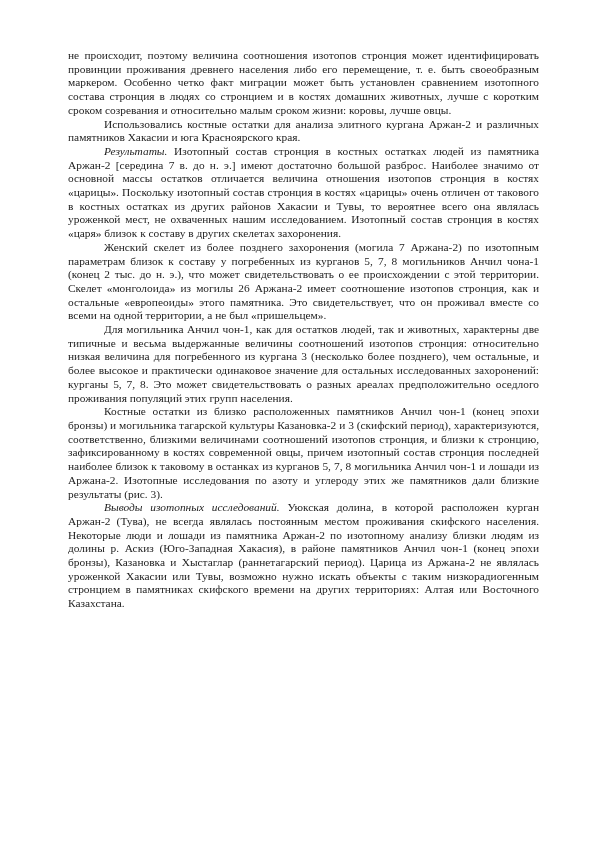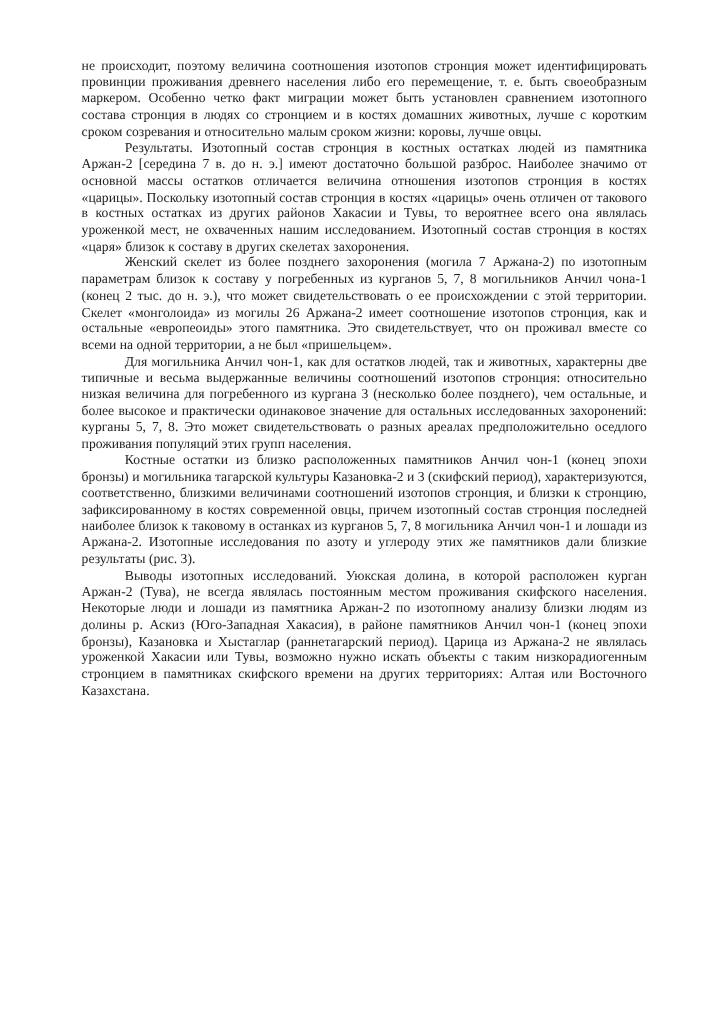--- a/index.html
+++ b/index.html
@@ -27,35 +27,37 @@
   }
   .content p {
     margin: 0;
     padding: 0;
     text-indent: 36px;
   }
   .content p.no-indent {
     text-indent: 0;
   }
   .lead {
+    font-style: italic;
   }
   .page-number {
     position: absolute;
     left: 70px;
     top: 814px;
     font-size: 11.4px;
     line-height: 13.7px;
   }
 </style>
 </head>
 <body>
 
 <div class="page">
   <div class="content">
     <p class="no-indent"><span class="lead"></span><span>не происходит, поэтому величина соотношения изотопов стронция может идентифицировать провинции проживания древнего населения либо его перемещение, т. е. быть своеобразным маркером. Особенно четко факт миграции может быть установлен сравнением изотопного состава стронция в людях со стронцием и в костях домашних животных, лучше с коротким сроком созревания и относительно малым сроком жизни: коровы, лучше овцы.</span></p>
+    <p><span class="lead"></span><span>Использовались костные остатки для анализа элитного кургана Аржан-2 и различных памятников Хакасии и юга Красноярского края.</span></p>
     <p><span class="lead">Результаты.</span><span> Изотопный состав стронция в костных остатках людей из памятника Аржан-2 [середина 7 в. до н. э.] имеют достаточно большой разброс. Наиболее значимо от основной массы остатков отличается величина отношения изотопов стронция в костях «царицы». Поскольку изотопный состав стронция в костях «царицы» очень отличен от такового в костных остатках из других районов Хакасии и Тувы, то вероятнее всего она являлась уроженкой мест, не охваченных нашим исследованием. Изотопный состав стронция в костях «царя» близок к составу в других скелетах захоронения.</span></p>
     <p><span class="lead"></span><span>Женский скелет из более позднего захоронения (могила 7 Аржана-2) по изотопным параметрам близок к составу у погребенных из курганов 5, 7, 8 могильников Анчил чона-1 (конец 2 тыс. до н. э.), что может свидетельствовать о ее происхождении с этой территории. Скелет «монголоида» из могилы 26 Аржана-2 имеет соотношение изотопов стронция, как и остальные «европеоиды» этого памятника. Это свидетельствует, что он проживал вместе со всеми на одной территории, а не был «пришельцем».</span></p>
     <p><span class="lead"></span><span>Для могильника Анчил чон-1, как для остатков людей, так и животных, характерны две типичные и весьма выдержанные величины соотношений изотопов стронция: относительно низкая величина для погребенного из кургана 3 (несколько более позднего), чем остальные, и более высокое и практически одинаковое значение для остальных исследованных захоронений: курганы 5, 7, 8. Это может свидетельствовать о разных ареалах предположительно оседлого проживания популяций этих групп населения.</span></p>
     <p><span class="lead"></span><span>Костные остатки из близко расположенных памятников Анчил чон-1 (конец эпохи бронзы) и могильника тагарской культуры Казановка-2 и 3 (скифский период), характеризуются, соответственно, близкими величинами соотношений изотопов стронция, и близки к стронцию, зафиксированному в костях современной овцы, причем изотопный состав стронция последней наиболее близок к таковому в останках из курганов 5, 7, 8 могильника Анчил чон-1 и лошади из Аржана-2. Изотопные исследования по азоту и углероду этих же памятников дали близкие результаты (рис. 3).</span></p>
     <p><span class="lead">Выводы изотопных исследований.</span><span> Уюкская долина, в которой расположен курган Аржан-2 (Тува), не всегда являлась постоянным местом проживания скифского населения. Некоторые люди и лошади из памятника Аржан-2 по изотопному анализу близки людям из долины р. Аскиз (Юго-Западная Хакасия), в районе памятников Анчил чон-1 (конец эпохи бронзы), Казановка и Хыстаглар (раннетагарский период). Царица из Аржана-2 не являлась уроженкой Хакасии или Тувы, возможно нужно искать объекты с таким низкорадиогенным стронцием в памятниках скифского времени на других территориях: Алтая или Восточного Казахстана.</span></p>
   </div>
   <div class="page-number">13</div>
 </div>
 
 </body></html>

